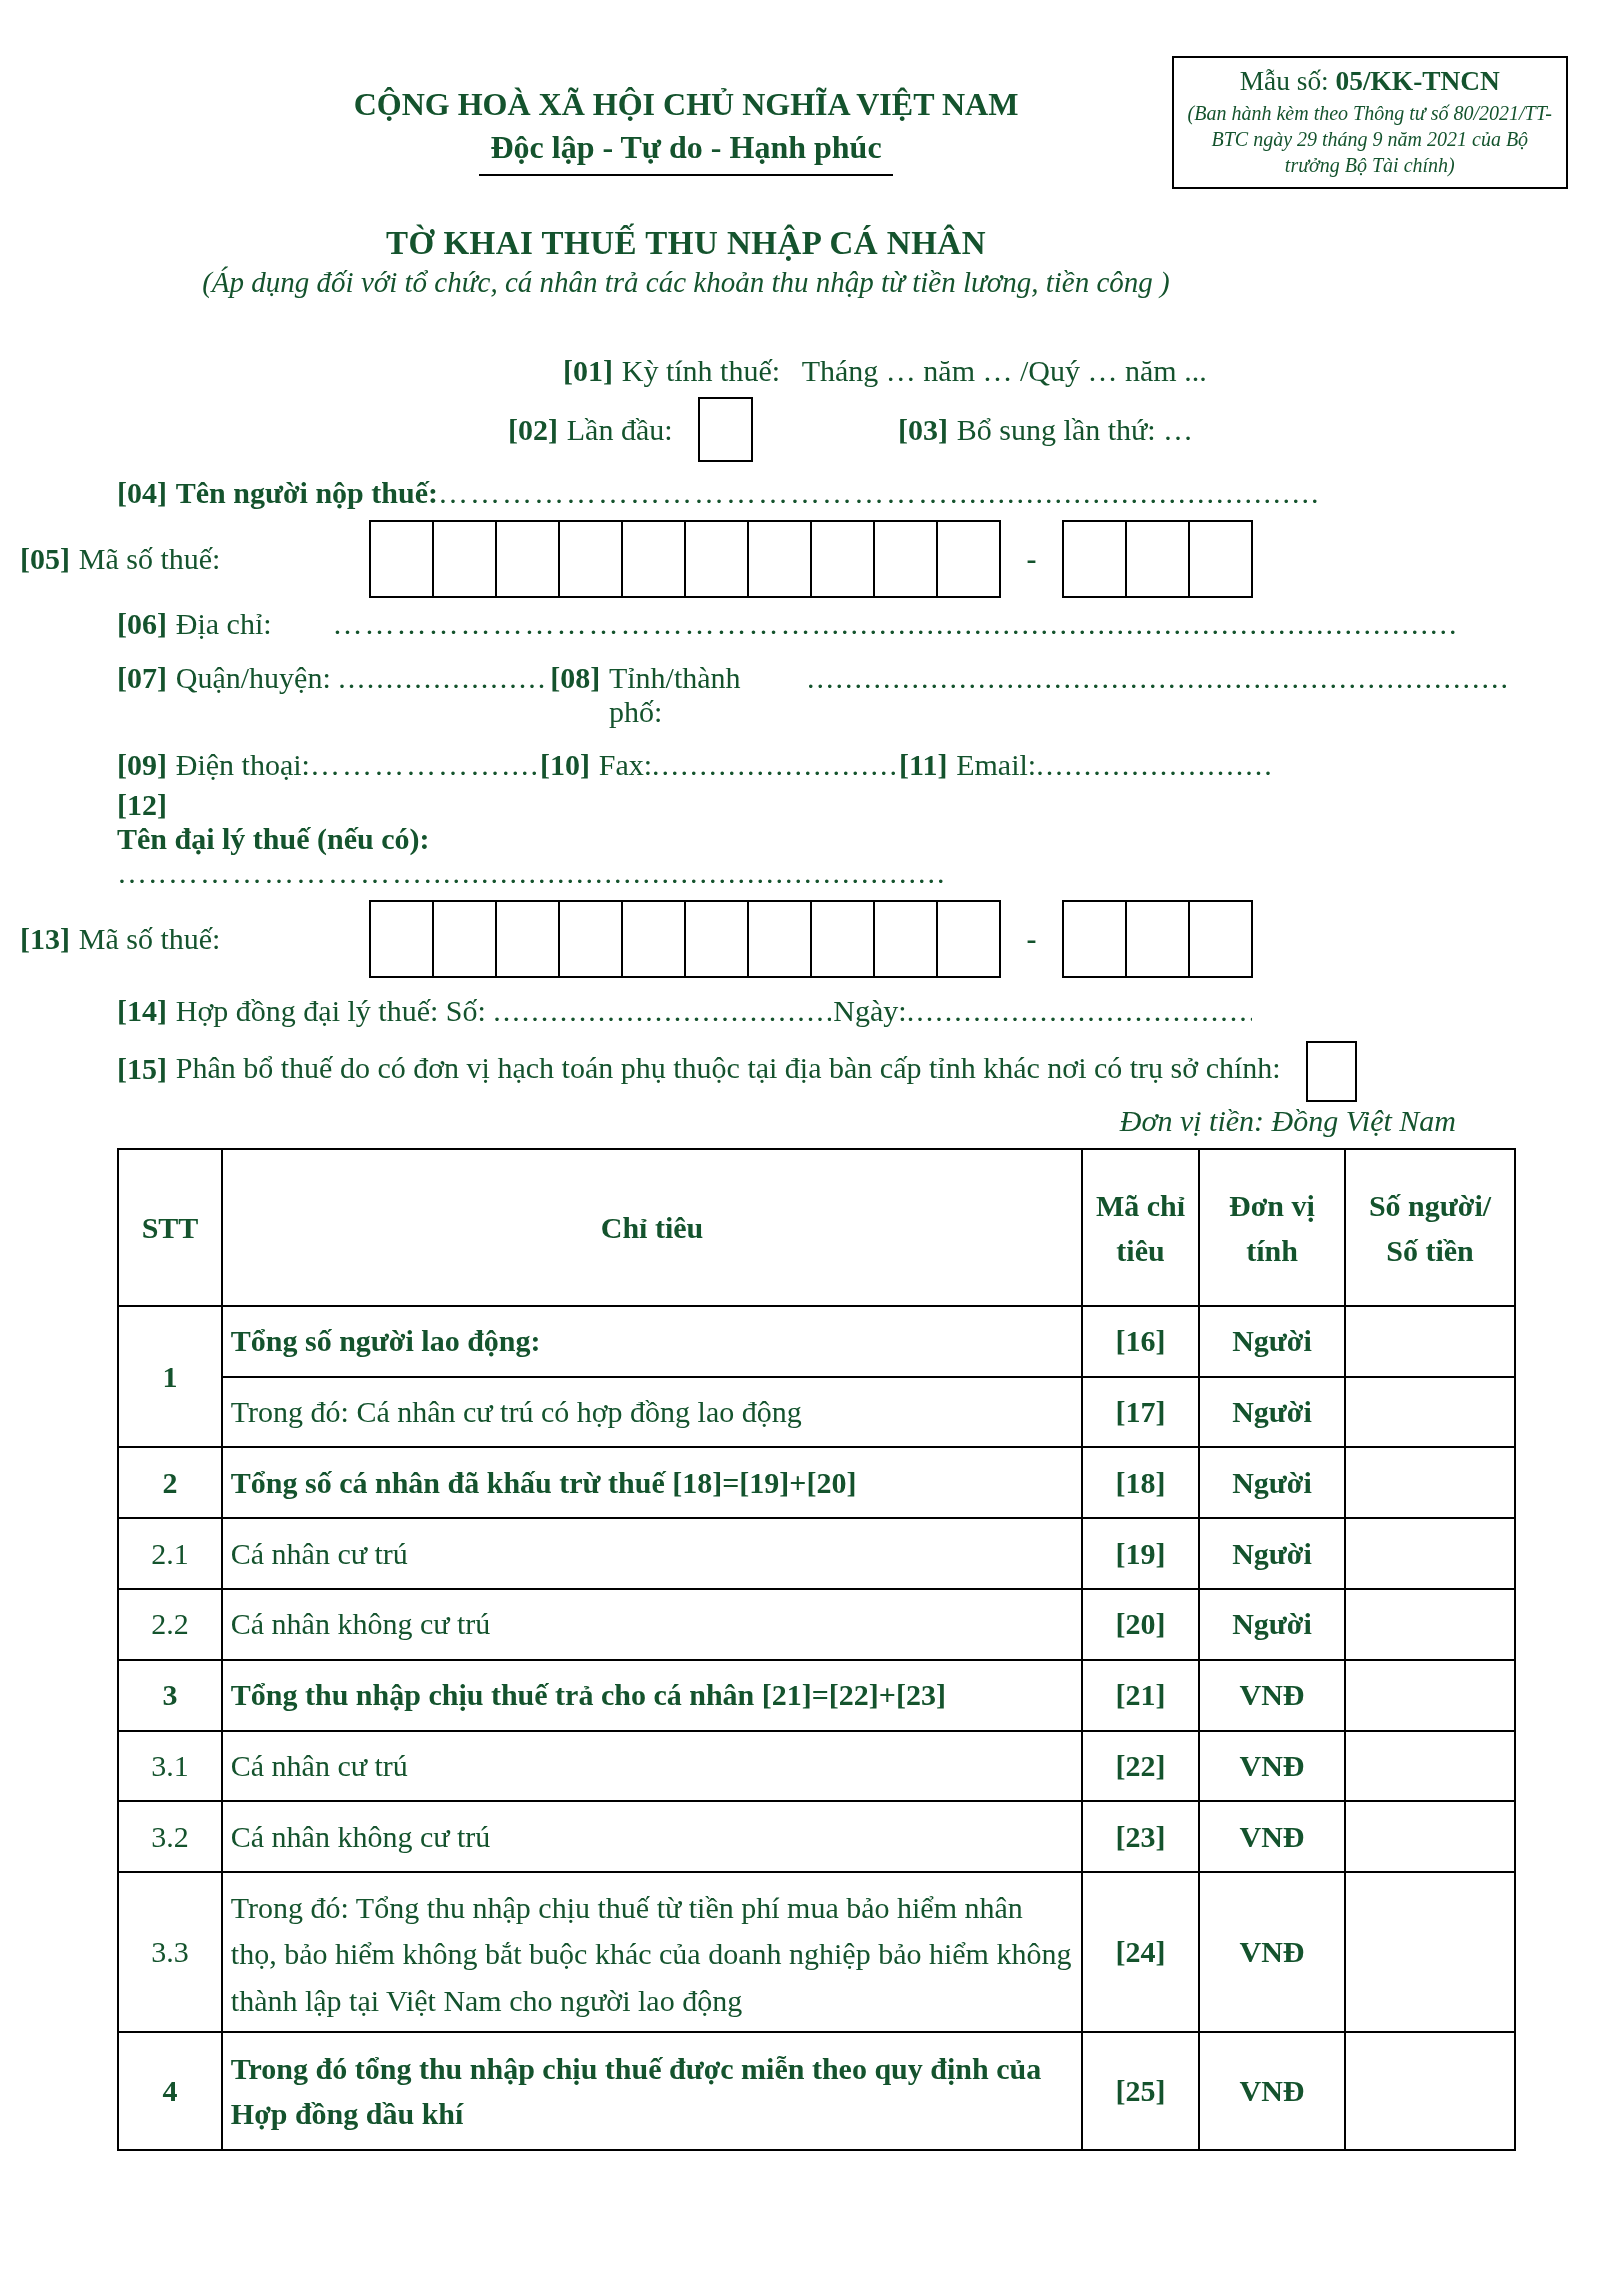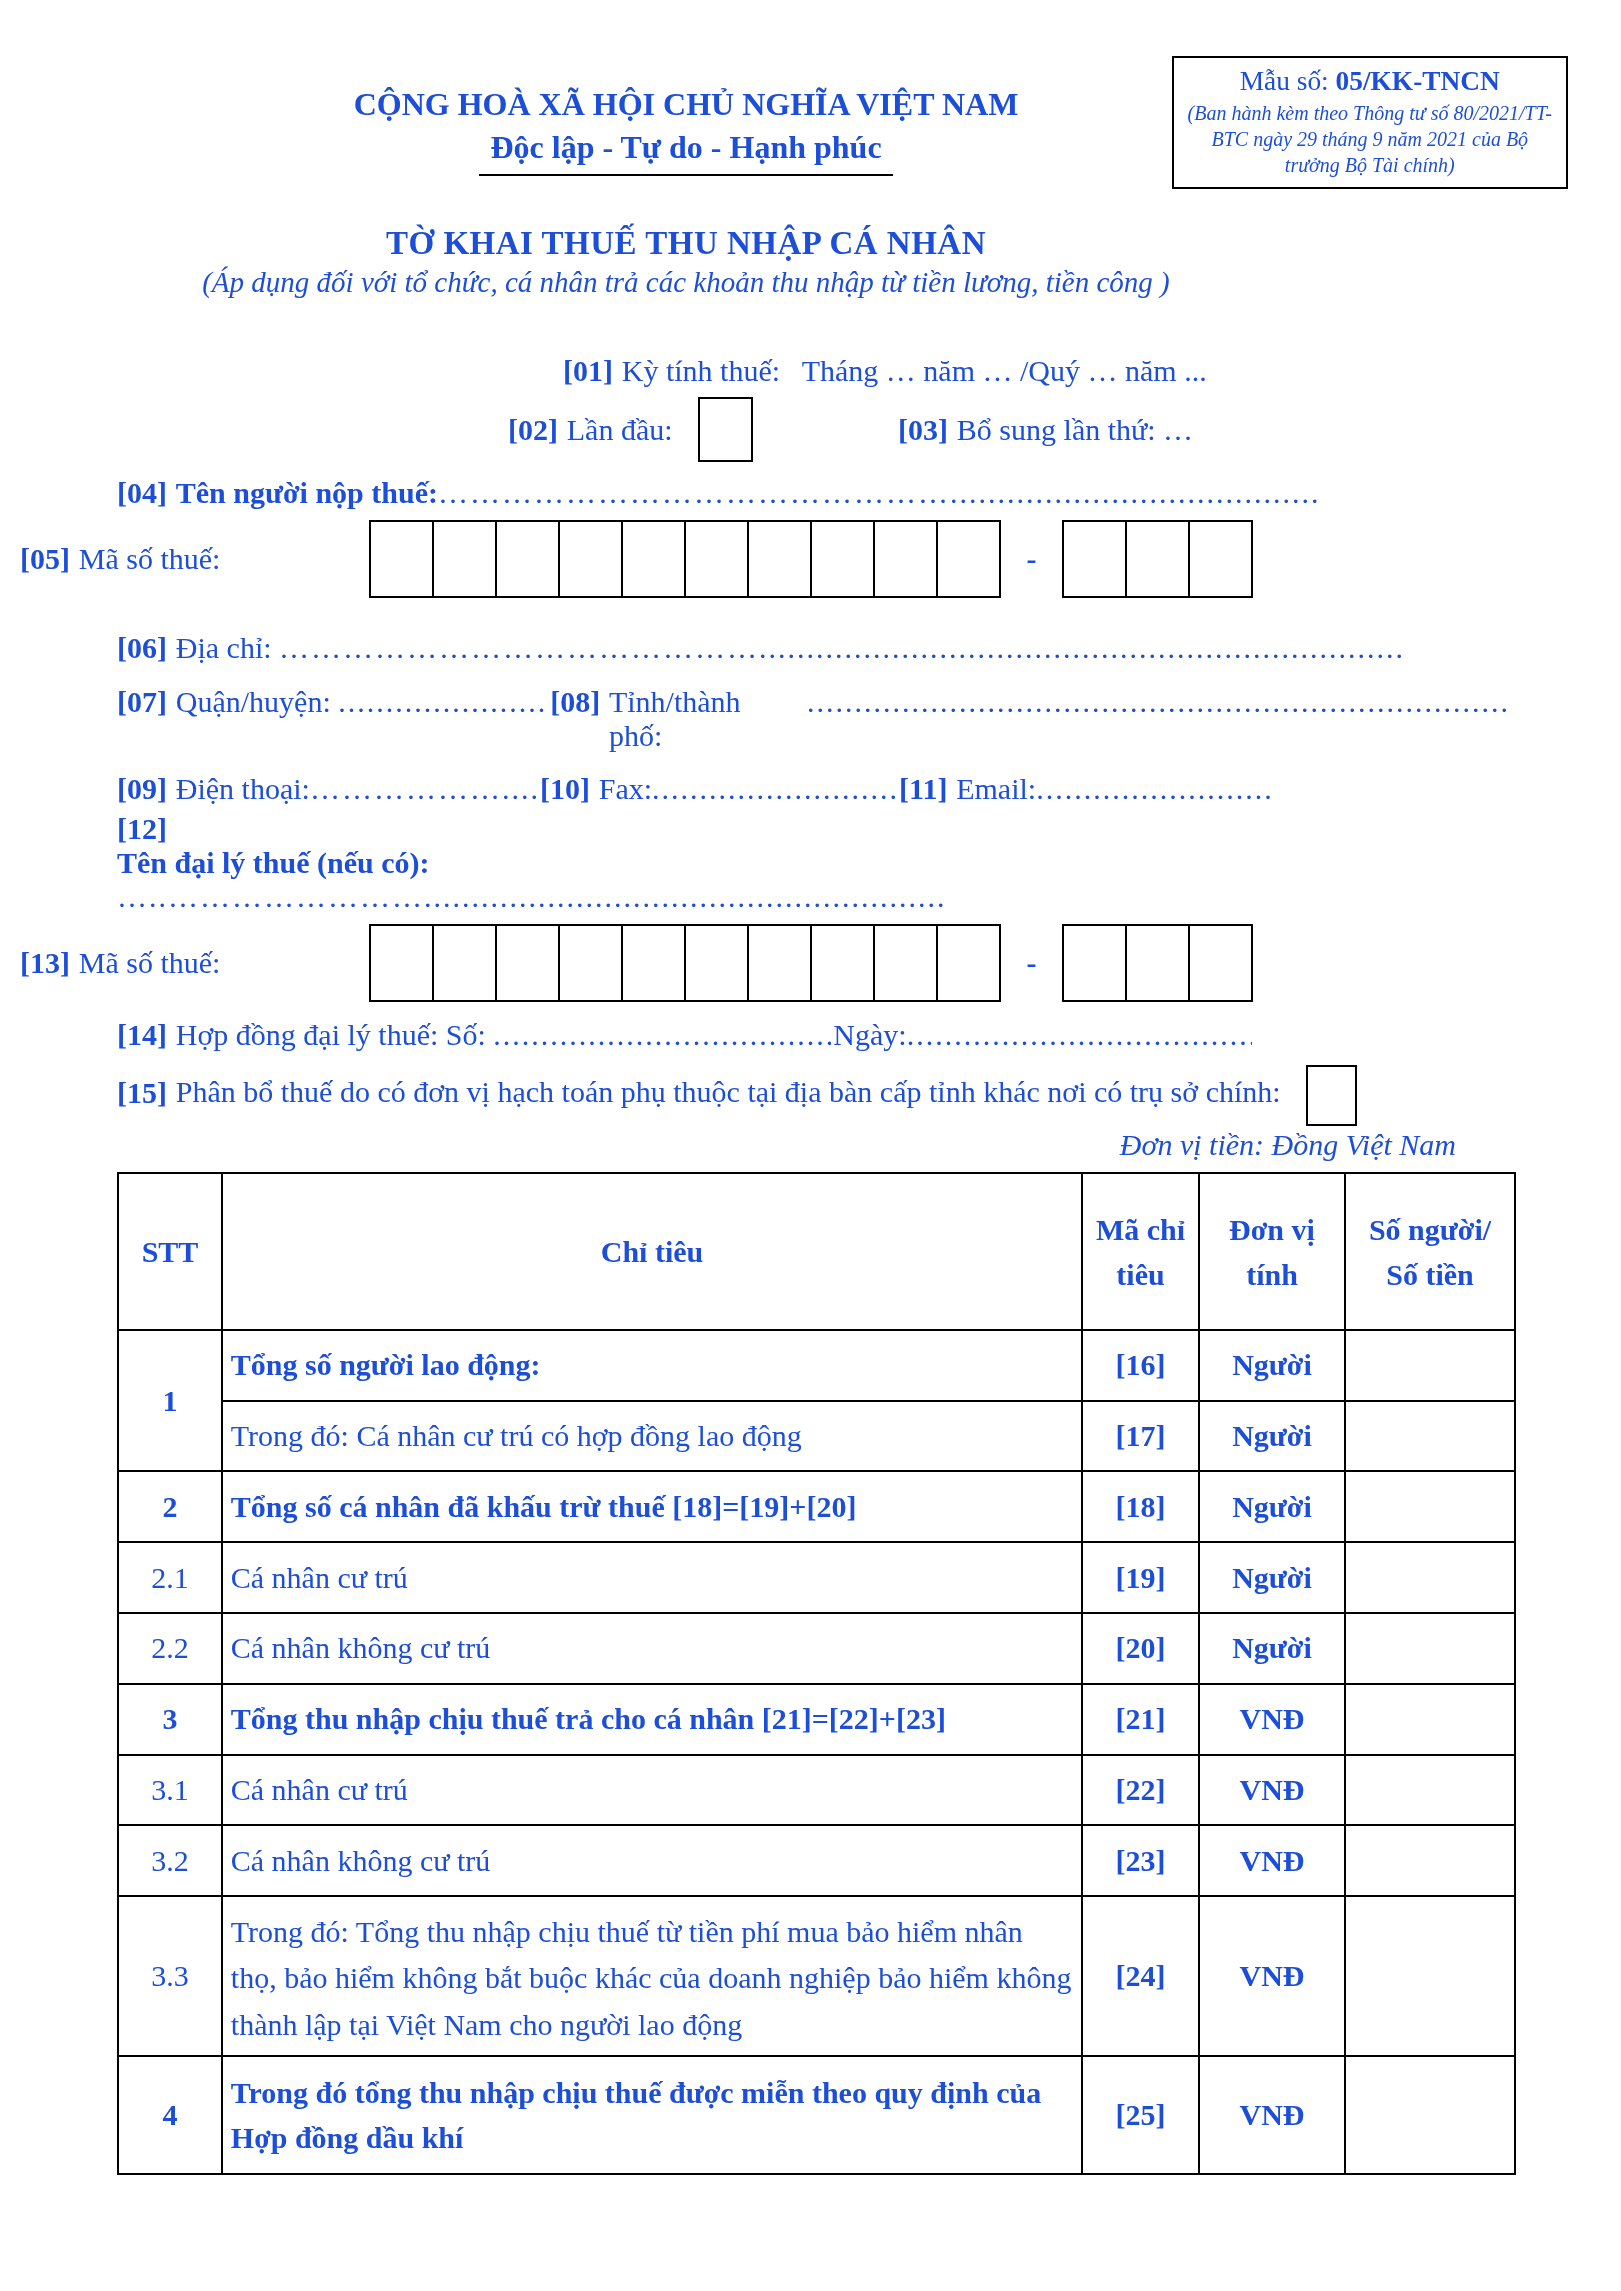--- a/index.html
+++ b/index.html
@@ -1,18 +1,18 @@
 <!DOCTYPE html>
 <html><head>
 <meta charset="utf-8">
 <style>
   html,body { margin:0; padding:0; background:#888; }
   .page {
     position:relative; width:1621px; height:2292px; margin:0 auto;
-    background:#ffffff; color:#1d4ed8;
+    background:#ffffff; color:#14532d;
     font-family:"Liberation Serif","DejaVu Serif",serif;
     font-size:30px; overflow:hidden;
   }
   .b { font-weight:bold; }
 
   
   .form-box {
     position:absolute; left:1172px; top:56px; width:376px;
     border:2.9px solid #000; text-align:center; padding:5.9px 7.8px 9.8px 7.8px;
     line-height:1.3;
@@ -40,21 +40,21 @@
   .cbox { display:inline-block; width:51px; height:61px; border:2.9px solid #000; background:#fff; }
   .l02 .cbox { margin-left:25.5px; }
   .l02 .f03 { margin-left:145px; }
   .l04 { margin-top:11.8px; }
   .mstrow { margin-top:7.8px; display:flex; align-items:center; height:82px;padding-left:20px; }
   .mst-label { width:349px; flex:0 0 349px; }
   .strip { display:flex; }
   .mcell { width:61px; height:74px; border:2px solid #000; margin-left:-2px; background:#fff; }
   .mcell:first-child { margin-left:0; }
   .dash { margin:0 25.5px; font-weight:bold; }
-  .l06 { margin-top:31px; }
+  .l06 { margin-top:7px;text-align:center; }
   .l07 { margin-top:19.6px; }
   .d07 { flex:0 0 206px; }
   .l07 .f08no { margin-left:5.9px; }
   .l09 { margin-top:19.6px; }
   .d09 { flex:0 0 230px; }
   .d10 { flex:0 0 247px; }
   .d11 { flex:0 0 237px; }
   .l12 { margin-top:6px;flex-direction:column; }
   .l14 { margin-top:13.7px; }
   .d14a { flex:0 0 338px; }

